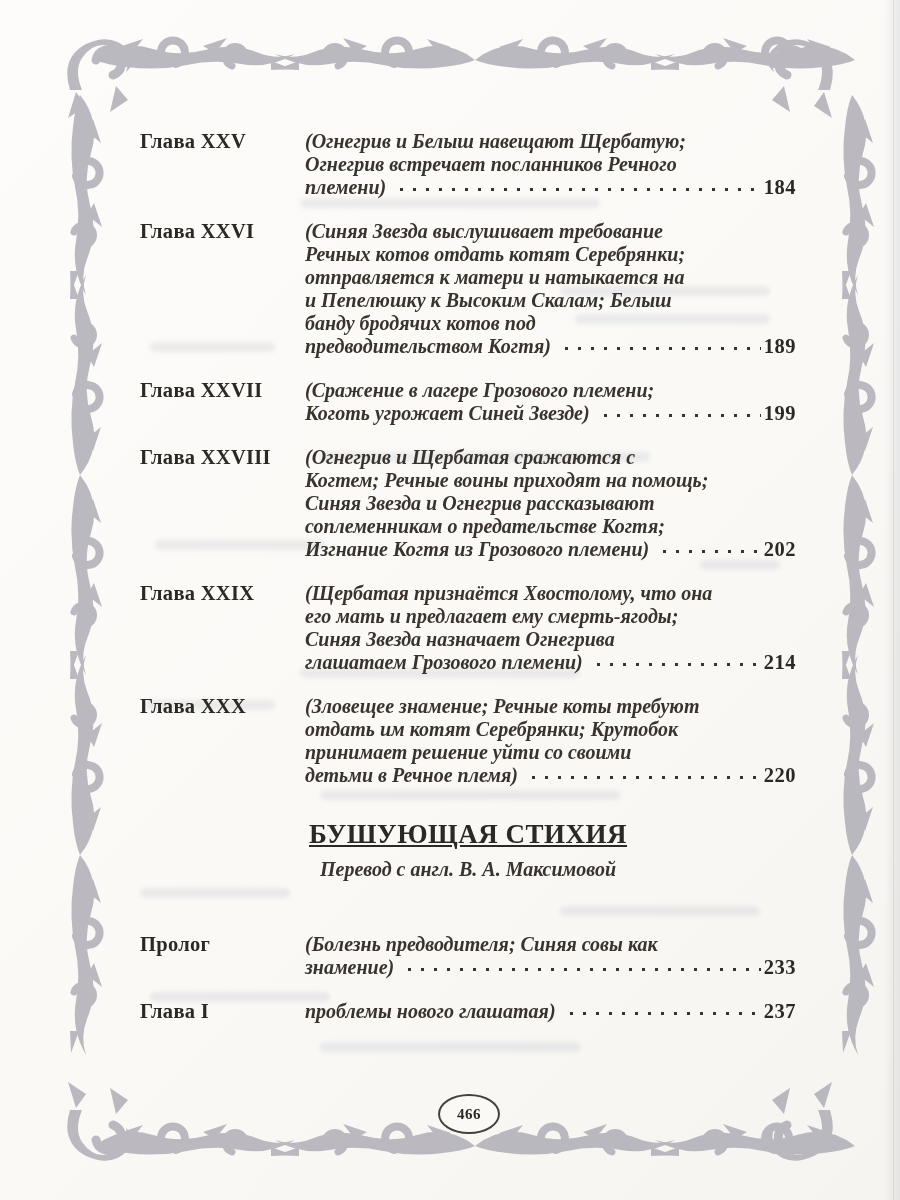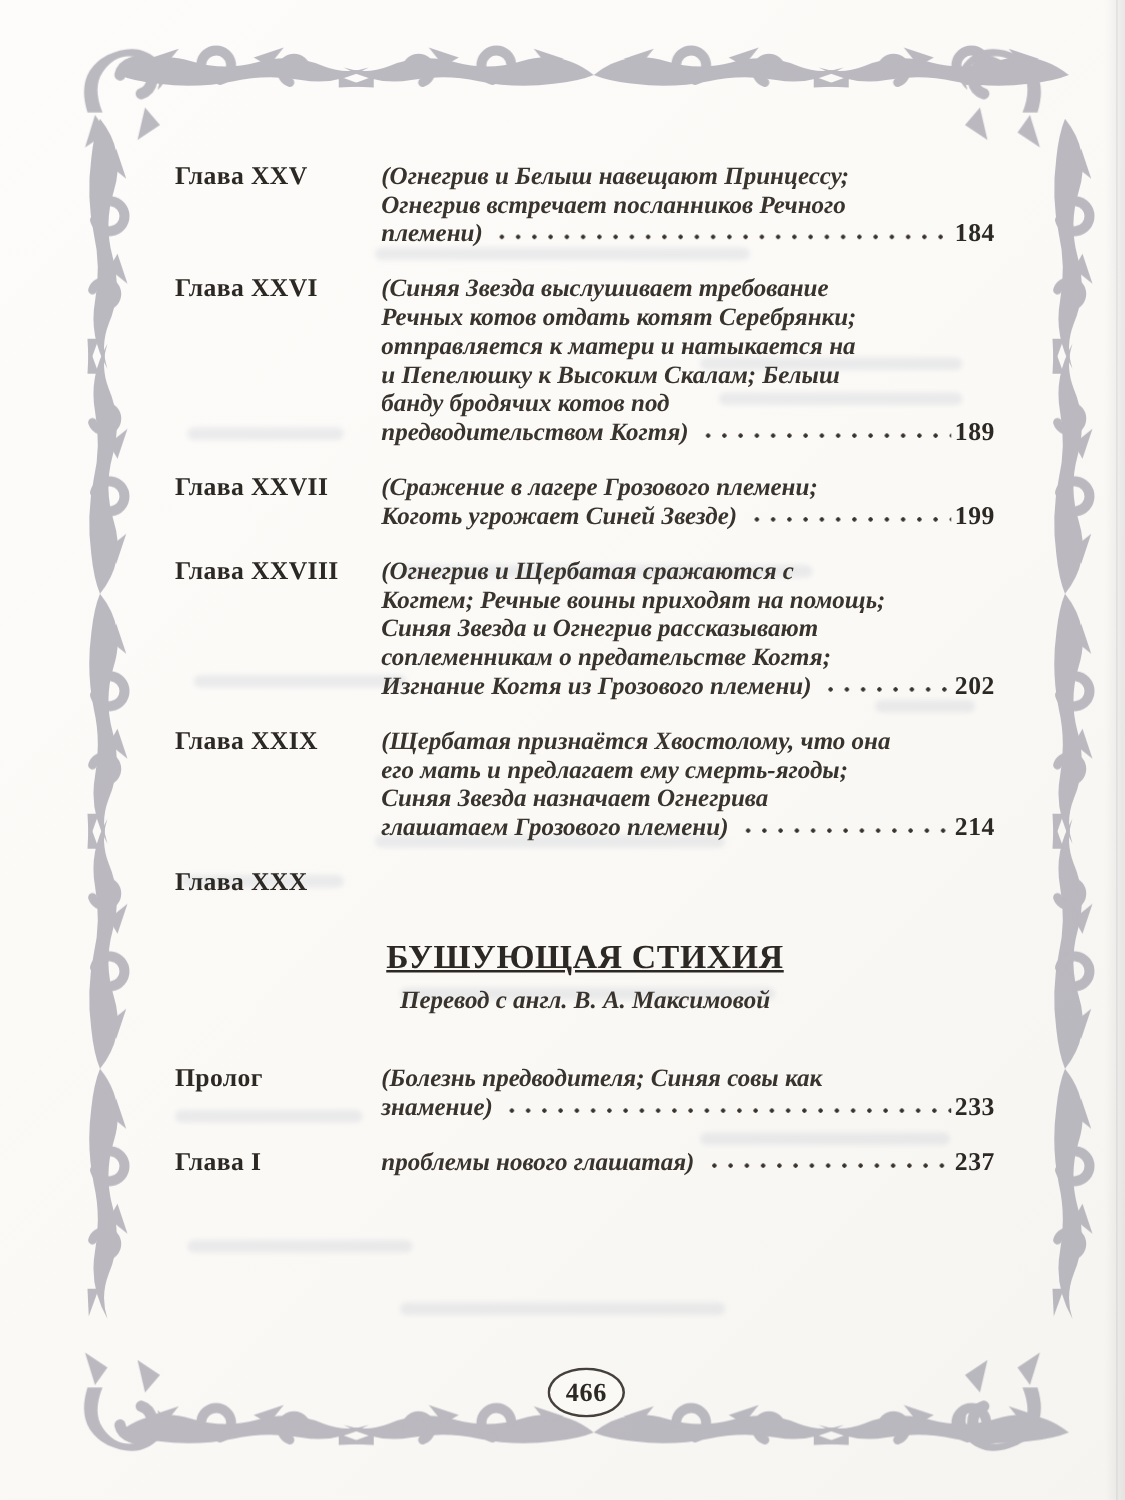--- a/index.html
+++ b/index.html
@@ -36,26 +36,26 @@
   .dots{flex:1 1 auto;align-self:stretch;margin:0 3px 0 7px;
     background-image:radial-gradient(circle,#39332d 1.5px,rgba(57,51,45,0) 1.9px);
     background-size:13px 13px;background-repeat:repeat-x;
     background-position:2px calc(100% - 3px);}
   .pagenum{font-style:normal;font-weight:bold;font-size:20.5px;color:#2c2824;
     letter-spacing:.5px;}
 
   .section-heading{text-align:center;margin:32px 0 8px;font-weight:bold;
     font-size:27px;letter-spacing:.5px;color:#2c2824;text-decoration:underline;}
   .section-subtitle{text-align:center;font-style:italic;font-weight:bold;
-    font-size:20px;color:#39332d;margin-bottom:40px;}
+    font-size:20px;color:#39332d;margin-bottom:52px;}
 
   .badge{position:absolute;left:438px;top:1094px;width:58px;height:36px;
     border:2.5px solid #45403b;border-radius:50%;background:#faf9f6;
     display:flex;align-items:center;justify-content:center;
-    font-size:21px;font-weight:bold;color:#2c2824;z-index:3;letter-spacing:.5px;}
+    font-size:15px;font-weight:bold;color:#2c2824;z-index:3;letter-spacing:.5px;}
 </style>
 </head>
 <body>
 
 <div class="page">
 
   <svg class="border-svg" width="900" height="1200" viewBox="0 0 900 1200" aria-hidden="true">
     <defs>
       <g id="m" fill="currentColor" stroke="none">
         <path d="M0,3 Q26,-18 58,-8 Q84,0 110,-7 Q138,-15 164,-4 Q182,3 200,-3 Q174,12 146,7 Q118,2 92,8 Q62,14 32,10 Q12,8 0,3 Z"></path>
@@ -118,21 +118,21 @@
     <div class="ghost" style="top:906px;left:560px;width:200px;"></div>
     <div class="ghost" style="top:992px;left:150px;width:180px;"></div>
     <div class="ghost" style="top:1042px;left:320px;width:260px;"></div>
   </div>
 
   <div class="content">
     <div id="toc-part1">
   <div class="entry">
     <div class="entry-label">Глава XXV</div>
     <div class="entry-body">
-      <div class="entry-line">(Огнегрив и Белыш навещают Принцессу;</div>
+      <div class="entry-line">(Огнегрив и Белыш навещают Щербатую;</div>
             <div class="entry-line">Огнегрив встречает посланников Речного</div>
             <div class="entry-lastline">
         <span class="lastline-text">племени)</span>
         <span class="dots"></span>
         <span class="pagenum">184</span>
       </div>
     </div>
   </div>
 
   <div class="entry">
@@ -187,20 +187,30 @@
             <div class="entry-lastline">
         <span class="lastline-text">глашатаем Грозового племени)</span>
         <span class="dots"></span>
         <span class="pagenum">214</span>
       </div>
     </div>
   </div>
 
   <div class="entry">
     <div class="entry-label">Глава XXX</div>
+    <div class="entry-body">
+      <div class="entry-line">(Зловещее знамение; Речные коты требуют</div>
+            <div class="entry-line">отдать им котят Серебрянки; Крутобок</div>
+            <div class="entry-line">принимает решение уйти со своими</div>
+            <div class="entry-lastline">
+        <span class="lastline-text">детьми в Речное племя)</span>
+        <span class="dots"></span>
+        <span class="pagenum">220</span>
+      </div>
+    </div>
   </div>
 </div>
 
     <div class="section-heading">БУШУЮЩАЯ СТИХИЯ</div>
     <div class="section-subtitle">Перевод с англ. В. А. Максимовой</div>
 
     <div id="toc-part2">
   <div class="entry">
     <div class="entry-label">Пролог</div>
     <div class="entry-body">

